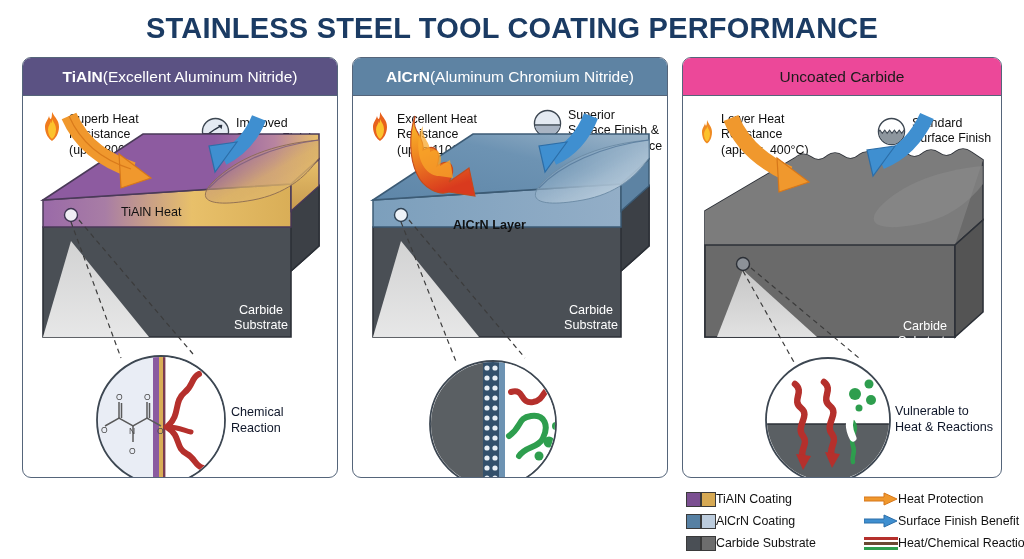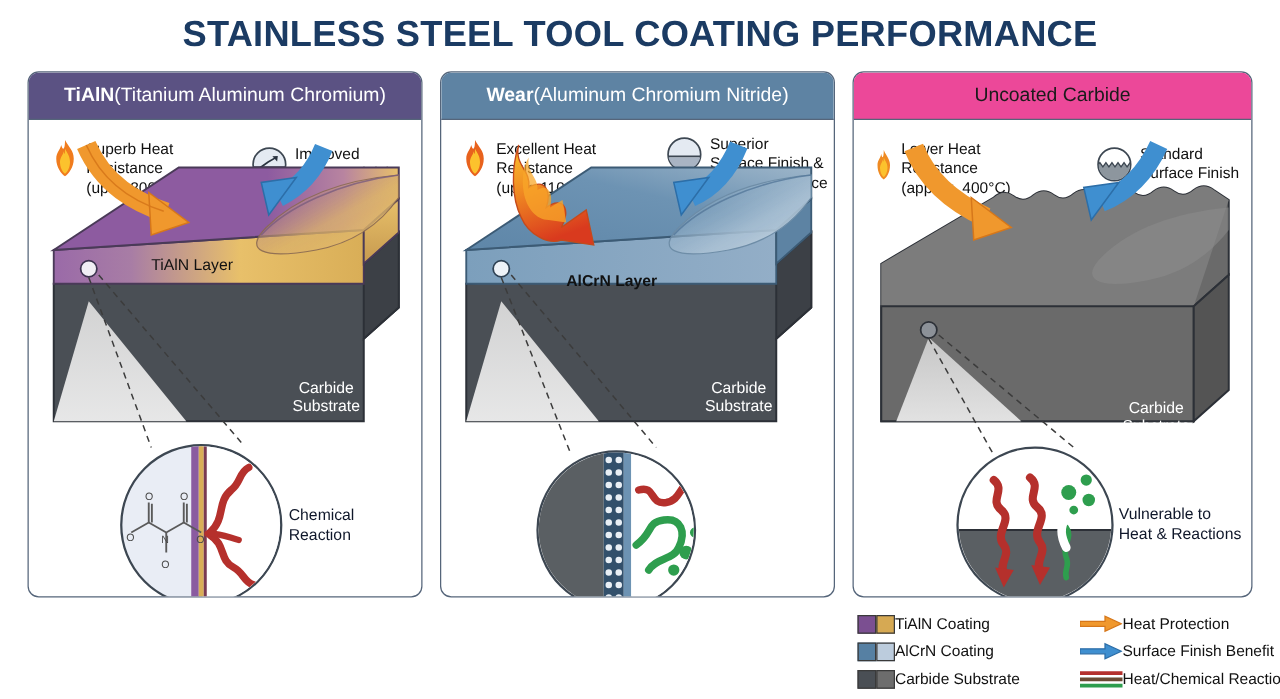--- a/index.html
+++ b/index.html
@@ -90,21 +90,21 @@
 </head>
 <body>
 
 <div id="stage">
 
   <div class="title">STAINLESS STEEL TOOL COATING PERFORMANCE</div>
 
   <div class="panel" id="panel-1">
     <div class="panel-header" id="header-1">
       <span class="abbr">TiAlN </span>
-      <span class="full">(Titanium Aluminum Chromium)</span>
+      <span class="full">(Excellent Aluminum Nitride)</span>
     </div>
     <div class="panel-body">
 
       <div class="feature" style="left:18px; top:16px; width:135px;">
         <span class="flame">
           <svg viewBox="0 0 22 30" width="22" height="30">
             <path d="M11 0 C14 6 18 8 18 15 C18 22 14 27 11 29 C8 27 4 22 4 15 C4 10 7 8 8 4 C9 8 11 9 11 0Z" fill="#f07c1e"></path>
             <path d="M11 7 C13 11 15 13 15 17.5 C15 22 13 25.5 11 27 C9 25.5 7 22 7 17.5 C7 14 9.5 12 10 9 C10.4 12 11 12 11 7Z" fill="#fcc22d"></path>
           </svg>
         </span>
@@ -206,31 +206,31 @@
           <text x="106" y="338" font-size="8.5" fill="#4a4a4a" font-family="Liberation Sans, sans-serif">N</text>
           <text x="134" y="338" font-size="8.5" fill="#4a4a4a" font-family="Liberation Sans, sans-serif">O</text>
           <text x="106" y="358" font-size="8.5" fill="#4a4a4a" font-family="Liberation Sans, sans-serif">O</text>
 
           <path d="M145,330 C158,318 150,306 162,296 C170,290 168,282 176,278" fill="none" stroke="#b5302c" stroke-width="6" stroke-linecap="round"></path>
           <path d="M145,332 C158,340 152,352 164,358 C172,362 172,370 180,372" fill="none" stroke="#b5302c" stroke-width="6" stroke-linecap="round"></path>
           <path d="M143,331 C152,330 160,334 168,336" fill="none" stroke="#b5302c" stroke-width="5" stroke-linecap="round"></path>
         </g>
       </svg>
 
-      <div class="layer-label" style="left:98px; top:109px;">TiAlN Layer</div>
+      <div class="layer-label" style="left:98px; top:109px;">TiAlN Heat</div>
       <div class="sub-label" style="left:196px; top:164px; width:84px;">Carbide
 Substrate</div>
       <div class="mag-label" style="left:208px; top:309px; width:100px;">Chemical
 Reaction</div>
     </div>
   </div>
 
   <div class="panel" id="panel-2">
     <div class="panel-header" id="header-2">
-      <span class="abbr">Wear </span>
+      <span class="abbr">AlCrN </span>
       <span class="full">(Aluminum Chromium Nitride)</span>
     </div>
     <div class="panel-body">
 
       <div class="feature" style="left:16px; top:16px; width:140px;">
         <span class="flame">
           <svg viewBox="0 0 22 30" width="22" height="30">
             <path d="M11 0 C14 6 18 8 18 15 C18 22 14 27 11 29 C8 27 4 22 4 15 C4 10 7 8 8 4 C9 8 11 9 11 0Z" fill="#e8621d"></path>
             <path d="M11 7 C13 11 15 13 15 17.5 C15 22 13 25.5 11 27 C9 25.5 7 22 7 17.5 C7 14 9.5 12 10 9 C10.4 12 11 12 11 7Z" fill="#fcc22d"></path>
           </svg>

